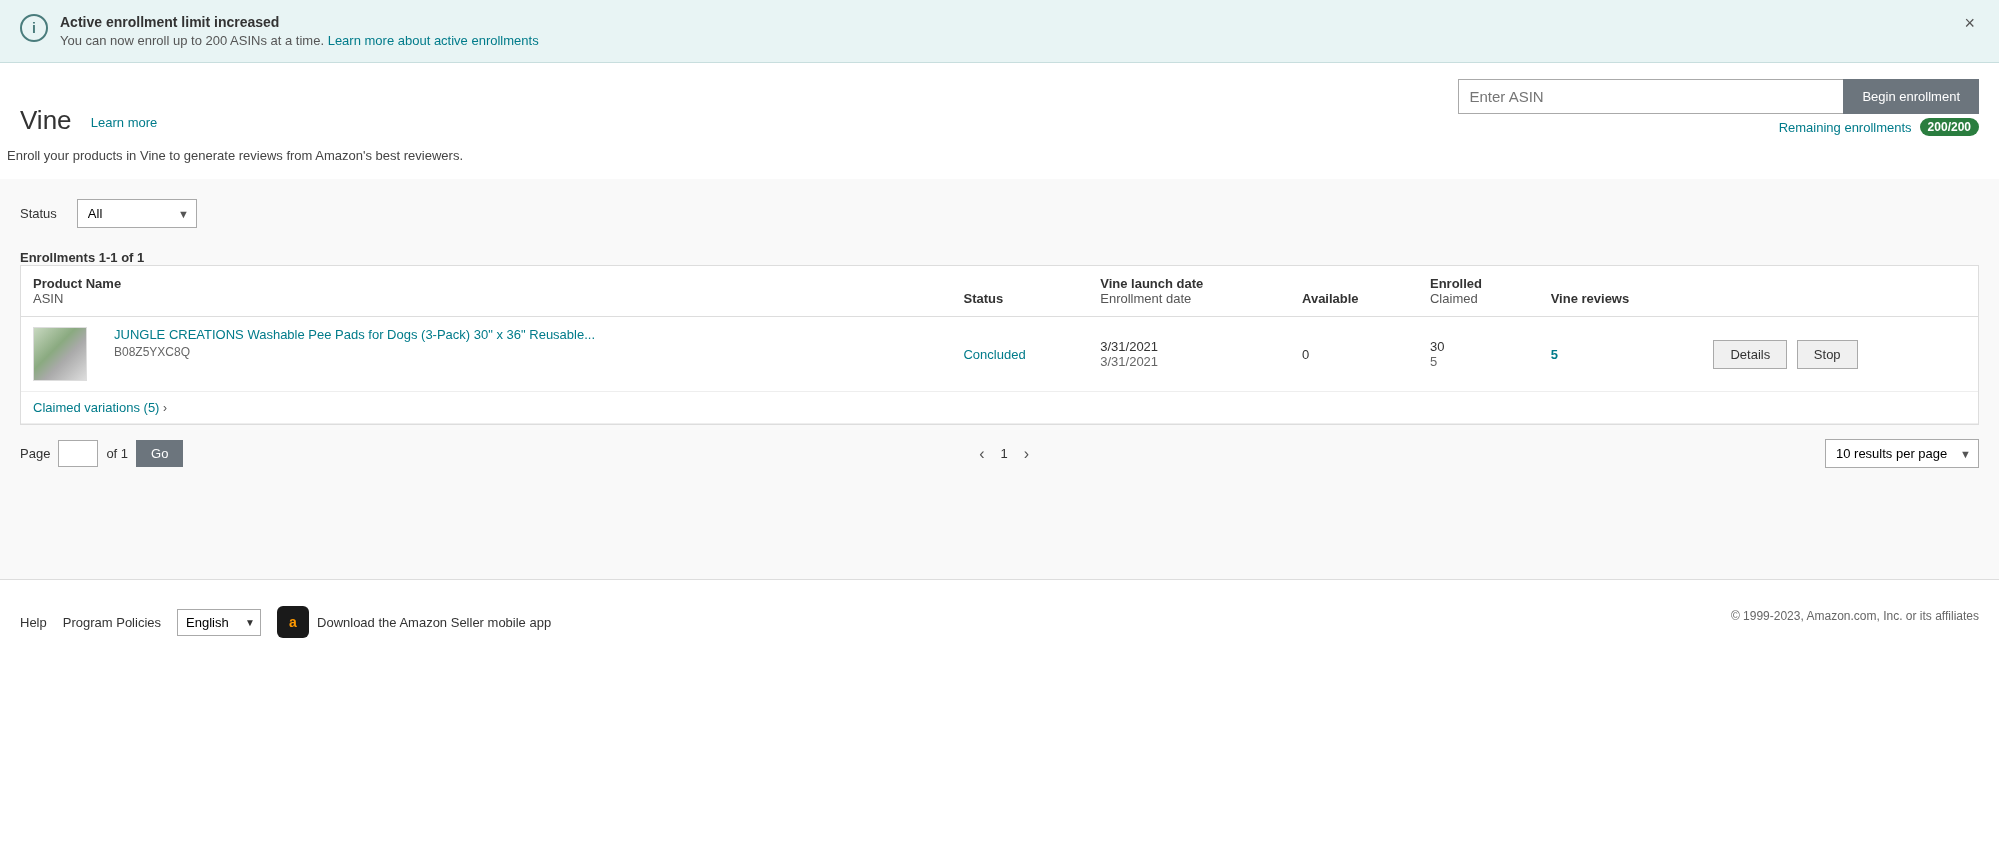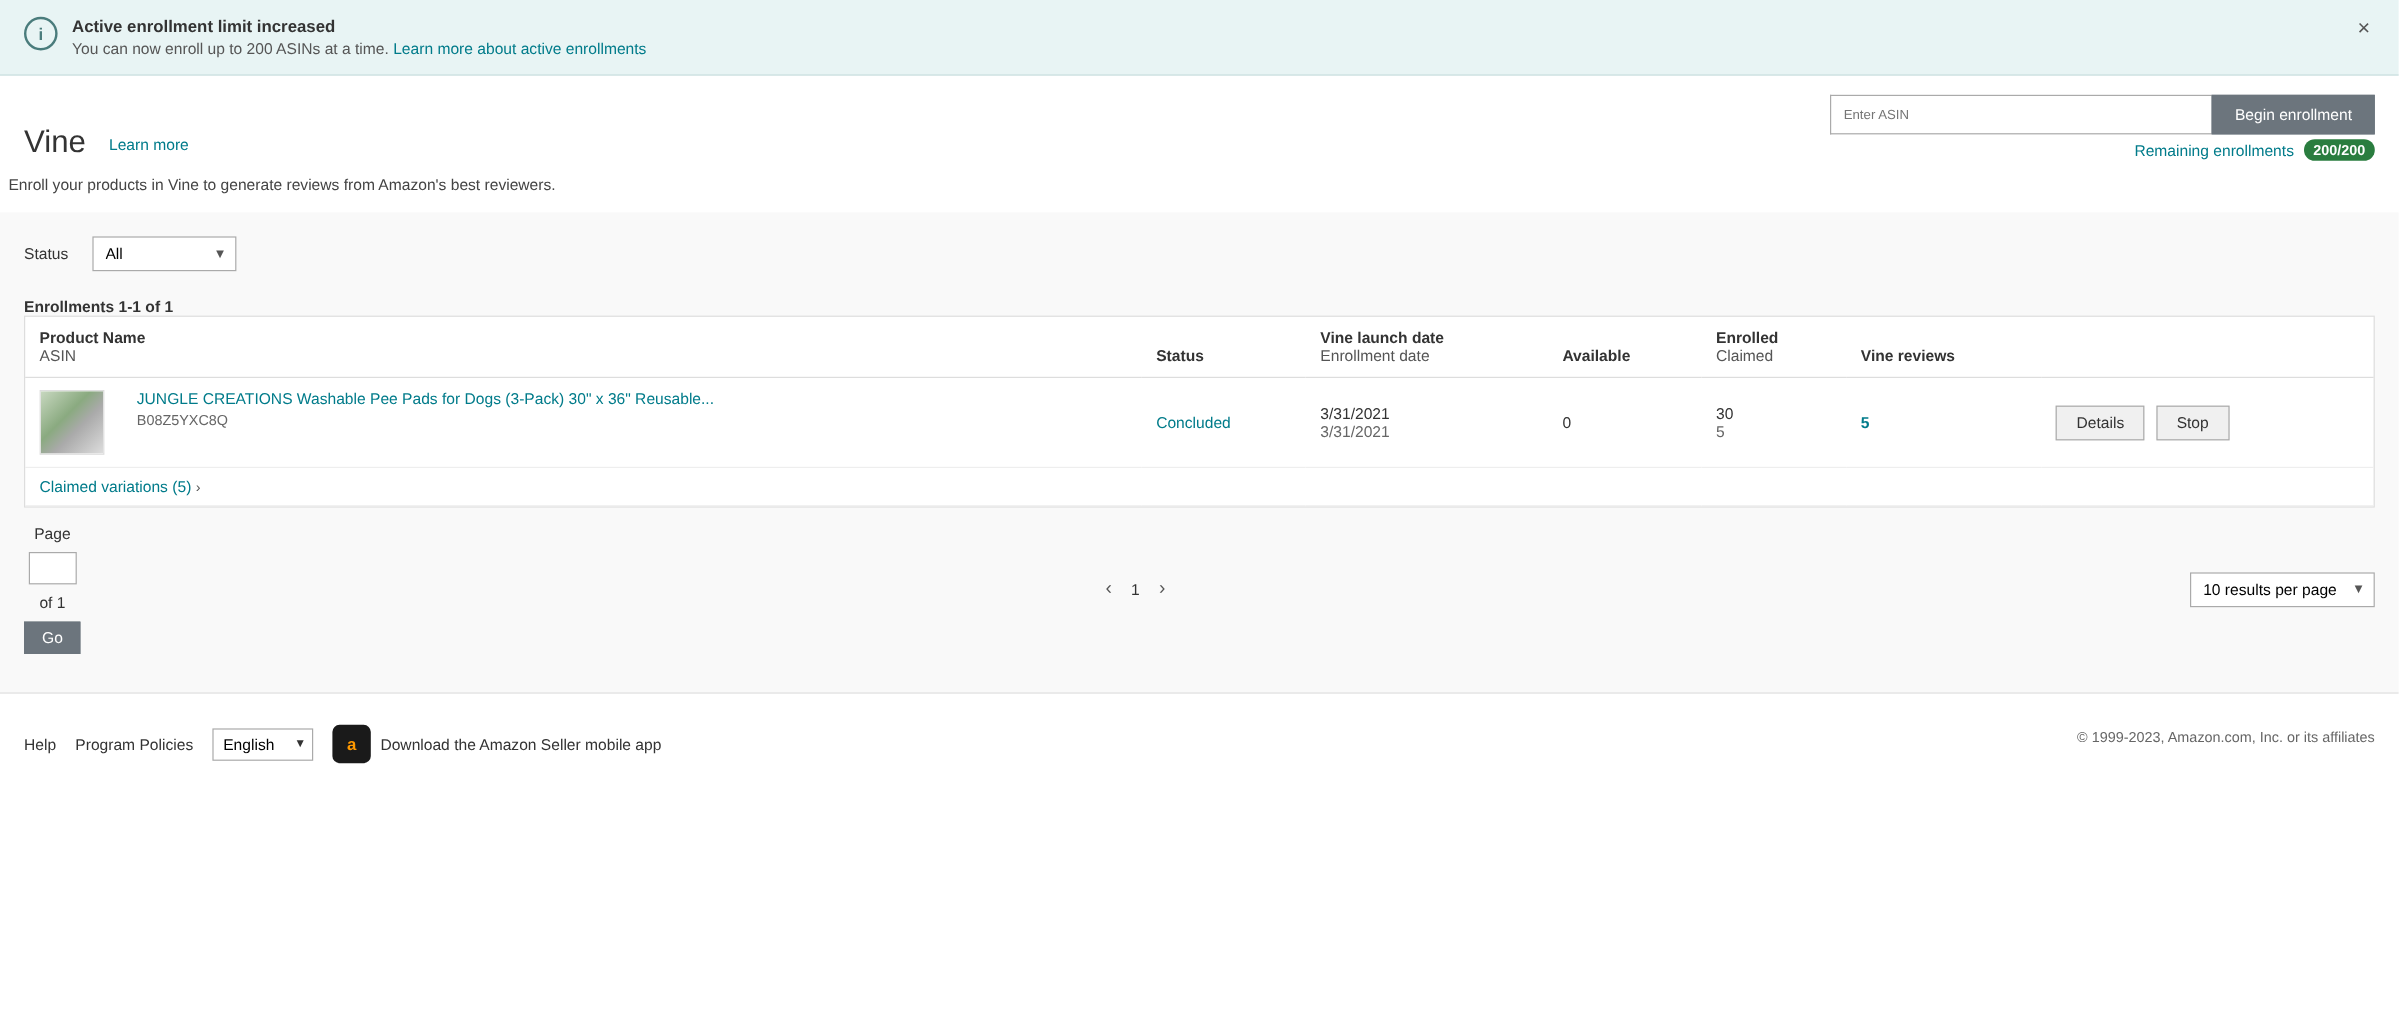--- a/index.html
+++ b/index.html
@@ -33,22 +33,22 @@
       padding: 16px 20px 8px 20px;
       display: flex;
       align-items: flex-end;
       justify-content: space-between;
     }
     .vine-title { font-size: 26px; font-weight: 300; color: #333; }
     .vine-title a { color: #007b8a; font-size: 13px; text-decoration: none; margin-left: 12px; font-weight: normal; vertical-align: middle; }
     .header-right { display: flex; flex-direction: column; align-items: flex-end; gap: 4px; }
     .enrollment-input-row { display: flex; gap: 0; }
     .asin-input {
-      width: 318px; padding: 8px 10px; border: 1px solid #aaa;
-      border-right: none; font-size: 11px; color: #888; outline: none;
+      width: 385px; padding: 8px 10px; border: 1px solid #aaa;
+      border-right: none; font-size: 15px; color: #888; outline: none;
     }
     .begin-btn {
       background: #6c757d; color: #fff; border: 1px solid #6c757d;
       padding: 8px 18px; font-size: 13px; cursor: pointer; white-space: nowrap;
     }
     .remaining-row { display: flex; align-items: center; gap: 8px; }
     .remaining-label { color: #007b8a; font-size: 13px; }
     .remaining-badge {
       background: #2a7d3f; color: #fff; border-radius: 10px;
       padding: 2px 8px; font-size: 12px; font-weight: bold;
@@ -126,21 +126,21 @@
     
     .variations-row td { padding: 8px 12px; border-bottom: 1px solid #eee; }
     .variations-link { color: #007b8a; text-decoration: none; font-size: 13px; }
     .chevron-right { font-size: 12px; color: #555; }
 
     
     .pagination-area {
       display: flex; align-items: center; justify-content: space-between;
       padding: 14px 0 6px 0;
     }
-    .page-left { display: flex; align-items: center; gap: 8px; flex-direction: column; }
+    .page-left { display: flex; align-items: center; gap: 8px; }
     .page-label { font-size: 13px; }
     .page-input {
       width: 40px; padding: 5px; border: 1px solid #aaa;
       text-align: center; font-size: 13px; outline: none;
     }
     .of-label { font-size: 13px; }
     .go-btn {
       background: #6c757d; color: #fff; border: 1px solid #6c757d;
       padding: 5px 14px; font-size: 13px; cursor: pointer;
     }

